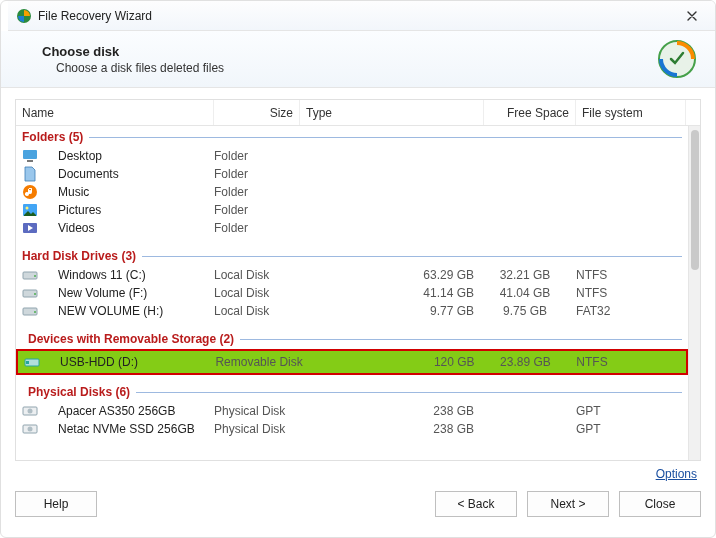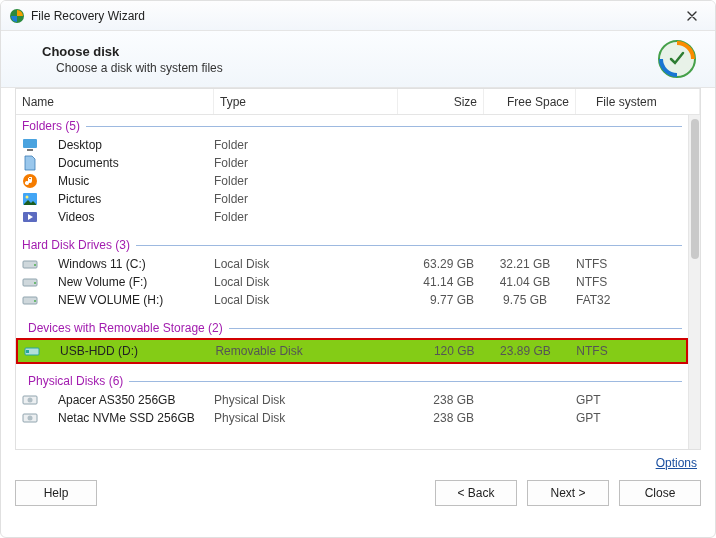--- a/index.html
+++ b/index.html
@@ -13,20 +13,21 @@
     border: 1px solid #e0e0e0;
     border-radius: 6px;
   }
   .titlebar {
     height: 30px;
     display: flex;
     align-items: center;
     padding: 0 8px;
     background: linear-gradient(#fdfdfe, #f2f6fb);
     border-bottom: 1px solid #e5e5e5;
+    margin-left: 7px;
   }
   .titlebar .app-icon {
     width: 16px; height: 16px;
     margin-right: 6px;
     display: inline-flex;
   }
   .titlebar .title { flex: 1; font-size: 12px; color: #222; }
   .titlebar .close {
     width: 30px; height: 22px;
     display:flex; align-items:center; justify-content:center;
@@ -38,21 +39,21 @@
     border-bottom: 1px solid #e5e5e5;
     display:flex; align-items:center;
   }
   .header-text { flex:1;margin-left:23px; }
   .header h2 { font-size: 13px; font-weight: bold; color:#222; margin-bottom:2px;}
   .header .sub { font-size: 12px; color:#333; margin-left:14px;}
   .header .logo {
     width:40px; height:40px;
   }
   .content-wrap {
-    padding: 0 14px 0 14px;
+    padding: 11px 14px 0 14px;
   }
   .table-frame {
     border: 1px solid #e0e0e0;
     height: 362px;
     position: relative;
     background:#fff;
   }
   .thead {
     display:flex;
     height:26px;
@@ -60,21 +61,21 @@
     font-size:12px;
     align-items:center;
     color:#333;
     background:#fff;
   }
   .thead .th { padding: 0 6px; border-right:1px solid #eee; height:100%; display:flex; align-items:center; }
   .th-name{ width:198px; padding-left:8px;}
   .th-type{ width:184px;}
   .th-size{ width:86px; justify-content:flex-end;}
   .th-free{ width:92px; justify-content:flex-end;}
-  .th-fs{ width:110px;margin-left:14px;}
+  .th-fs{ width:110px;}
   .tbody {
     position:absolute;
     top:26px; left:0; right:12px; bottom:0;
     overflow:hidden;
   }
   .scrollbar {
     position:absolute;
     top:26px; right:0; bottom:0;
     width:12px;
     background:#f1f1f1;
@@ -82,23 +83,23 @@
   }
   .scrollbar .thumb {
     position:absolute;
     top:4px; left:2px;
     width:8px; height:140px;
     background:#c9c9c9;
     border-radius:4px;
   }
   .group-head {
     font-size:12px;
-    color:#a21caf;
+    color:#b91c1c;
     padding: 4px 0 3px 6px;
-    display:flex; align-items:center;
+    display:flex; align-items:center;font-weight:bold;
   }
   .group-head .gline {
     flex:1; height:1px; background:#9db9e0; margin-left:6px; margin-right:6px;
   }
   .row {
     display:flex;
     align-items:center;
     height:18px;
     font-size:12px;
     color:#222;
@@ -159,39 +160,39 @@
   <div class="close">
     <svg width="12" height="12" viewBox="0 0 12 12">
         <path d="M2 2 L10 10 M10 2 L2 10" stroke="#333" stroke-width="1.4" stroke-linecap="round"></path>
       </svg>
   </div>
 </div>
 
 <div class="header">
   <div class="header-text">
     <h2>Choose disk</h2>
-    <div class="sub">Choose a disk with system files</div>
+    <div class="sub">Choose a disk files deleted files</div>
   </div>
   <div class="logo">
     <svg viewBox="0 0 40 40">
         <circle cx="20" cy="20" r="18" fill="#e8f2e8" stroke="#45a049" stroke-width="2"></circle>
         <path d="M20 4 A16 16 0 0 1 36 20" stroke="#fb8c00" stroke-width="4" fill="none"></path>
         <path d="M20 36 A16 16 0 0 1 4 20" stroke="#1976d2" stroke-width="4" fill="none"></path>
         <path d="M14 20 l4 4 l8 -10" stroke="#2e7d32" stroke-width="2.5" fill="none" stroke-linecap="round"></path>
       </svg>
   </div>
 </div>
 
 <div class="content-wrap">
   <div class="table-frame">
 
     <div class="thead">
       <div class="th th-name">Name</div>
+      <div class="th th-size">Size</div>
       <div class="th th-type">Type</div>
-      <div class="th th-size">Size</div>
       <div class="th th-free">Free Space</div>
       <div class="th th-fs">File system</div>
     </div>
 
     <div class="tbody">
 
       <div class="group-head">
         <span>Folders (5)</span>
         <span class="gline"></span>
       </div>

